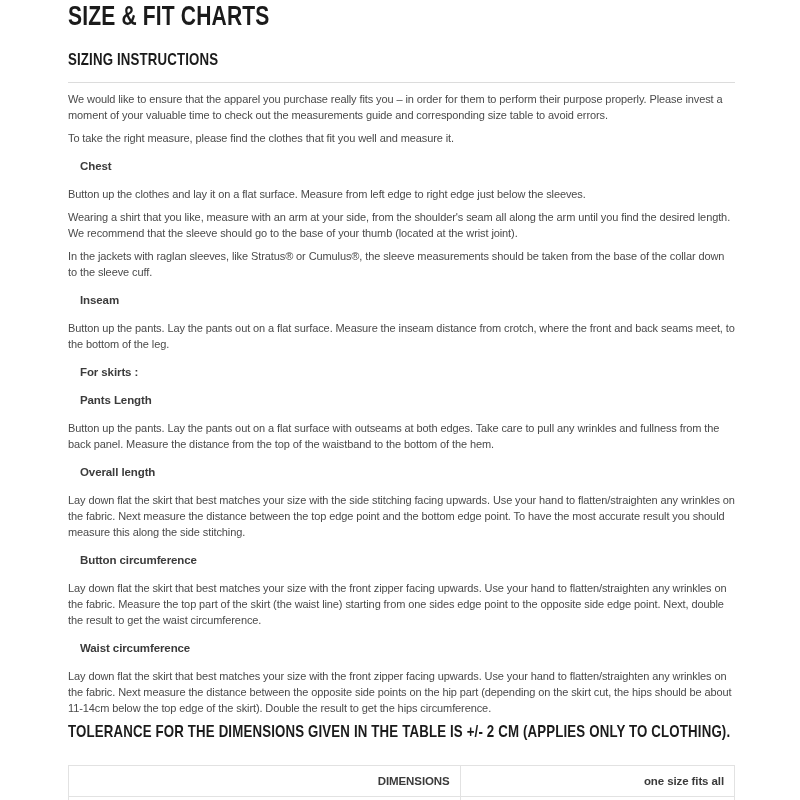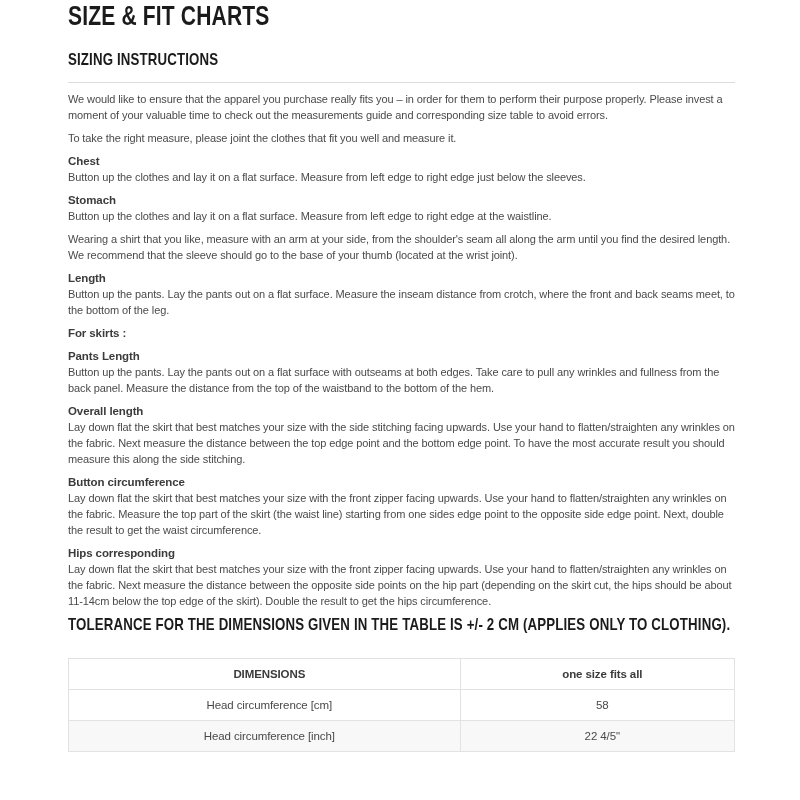--- a/index.html
+++ b/index.html
@@ -33,74 +33,71 @@
     border-top: 1px solid #dcdcdc;
     margin-top: 13px;
   }
   .intro-first { margin-top: 8px !important; }
   p.body-text {
     font-size: 11px; line-height: 16px; letter-spacing: -0.1px;
     color: #4a4a4a; margin: 0 0 7px 0;
   }
   p.label-text {
     font-size: 11.5px; line-height: 16px; letter-spacing: -0.1px;
-    color: #3b3b3b; font-weight: 700; margin: 0;
+    color: #3b3b3b; font-weight: 700; margin: 12px;
   }
   h3.tolerance-heading {
     font-size: 17px; line-height: 18px; margin: 5px 0 0 0;
   }
   table.size-table {
     width: 667px; margin-top: 24px;
     border-collapse: collapse; table-layout: fixed;
     font-size: 11.5px; line-height: 16px; letter-spacing: -0.1px;
     color: #4a4a4a;
   }
   table.size-table col.col-dim { width: 58.8%; }
   table.size-table col.col-val { width: 41.2%; }
   table.size-table th, table.size-table td {
     border: 1px solid #e2e2e2;
     padding: 7px 10px 7px 20px;
-    text-align: center; vertical-align: middle;
+    text-align: right; vertical-align: middle;
     font-weight: 400;
   }
   table.size-table th {
     font-weight: 700; color: #3b3b3b; background: #ffffff;
   }
   table.size-table tbody tr:nth-child(2) td { background: #f8f8f8; }
 </style>
 </head>
 <body>
 
 <div class="page">
 
   <h1 class="condensed page-title">SIZE &amp; FIT CHARTS</h1>
 
   <h2 class="condensed section-heading">SIZING INSTRUCTIONS</h2>
 
   <div class="divider"></div>
 
   <p class="body-text intro-first">We would like to ensure that the apparel you purchase really fits you – in order for them to perform their purpose properly. Please invest a moment of your valuable time to check out the measurements guide and corresponding size table to avoid errors.</p>
-  <p class="body-text">To take the right measure, please joint the clothes that fit you well and measure it.</p>
+  <p class="body-text">To take the right measure, please find the clothes that fit you well and measure it.</p>
 
   <div>
     <p class="label-text">Chest</p>
     <p class="body-text">Button up the clothes and lay it on a flat surface. Measure from left edge to right edge just below the sleeves.</p>
   </div>
 
+
   <div>
-    <p class="label-text">Stomach</p>
-    <p class="body-text">Button up the clothes and lay it on a flat surface. Measure from left edge to right edge at the waistline.</p>
+    <p class="body-text">Wearing a shirt that you like, measure with an arm at your side, from the shoulder's seam all along the arm until you find the desired length. We recommend that the sleeve should go to the base of your thumb (located at the wrist joint).</p>
+    <p class="body-text">In the jackets with raglan sleeves, like Stratus® or Cumulus®, the sleeve measurements should be taken from the base of the collar down to the sleeve cuff.</p>
   </div>
 
   <div>
-    <p class="body-text">Wearing a shirt that you like, measure with an arm at your side, from the shoulder's seam all along the arm until you find the desired length. We recommend that the sleeve should go to the base of your thumb (located at the wrist joint).</p>
-  </div>
-
-  <div>
-    <p class="label-text">Length</p>
+    <p class="label-text">Inseam</p>
     <p class="body-text">Button up the pants. Lay the pants out on a flat surface. Measure the inseam distance from crotch, where the front and back seams meet, to the bottom of the leg.</p>
   </div>
 
   <div>
     <p class="label-text" style="margin-bottom:7px;">For skirts :</p>
   </div>
 
   <div>
     <p class="label-text">Pants Length</p>
     <p class="body-text">Button up the pants. Lay the pants out on a flat surface with outseams at both edges. Take care to pull any wrinkles and fullness from the back panel. Measure the distance from the top of the waistband to the bottom of the hem.</p>
@@ -110,21 +107,21 @@
     <p class="label-text">Overall length</p>
     <p class="body-text">Lay down flat the skirt that best matches your size with the side stitching facing upwards. Use your hand to flatten/straighten any wrinkles on the fabric. Next measure the distance between the top edge point and the bottom edge point. To have the most accurate result you should measure this along the side stitching.</p>
   </div>
 
   <div>
     <p class="label-text">Button circumference</p>
     <p class="body-text">Lay down flat the skirt that best matches your size with the front zipper facing upwards. Use your hand to flatten/straighten any wrinkles on the fabric. Measure the top part of the skirt (the waist line) starting from one sides edge point to the opposite side edge point. Next, double the result to get the waist circumference.</p>
   </div>
 
   <div>
-    <p class="label-text">Hips corresponding</p>
+    <p class="label-text">Waist circumference</p>
     <p class="body-text">Lay down flat the skirt that best matches your size with the front zipper facing upwards. Use your hand to flatten/straighten any wrinkles on the fabric. Next measure the distance between the opposite side points on the hip part (depending on the skirt cut, the hips should be about 11-14cm below the top edge of the skirt). Double the result to get the hips circumference.</p>
   </div>
 
   <h3 class="condensed tolerance-heading">TOLERANCE FOR THE DIMENSIONS GIVEN IN THE TABLE IS +/- 2 CM (APPLIES ONLY TO CLOTHING).</h3>
 
   <table class="size-table">
     <colgroup>
         <col class="col-dim">
         <col class="col-val">
       </colgroup>

